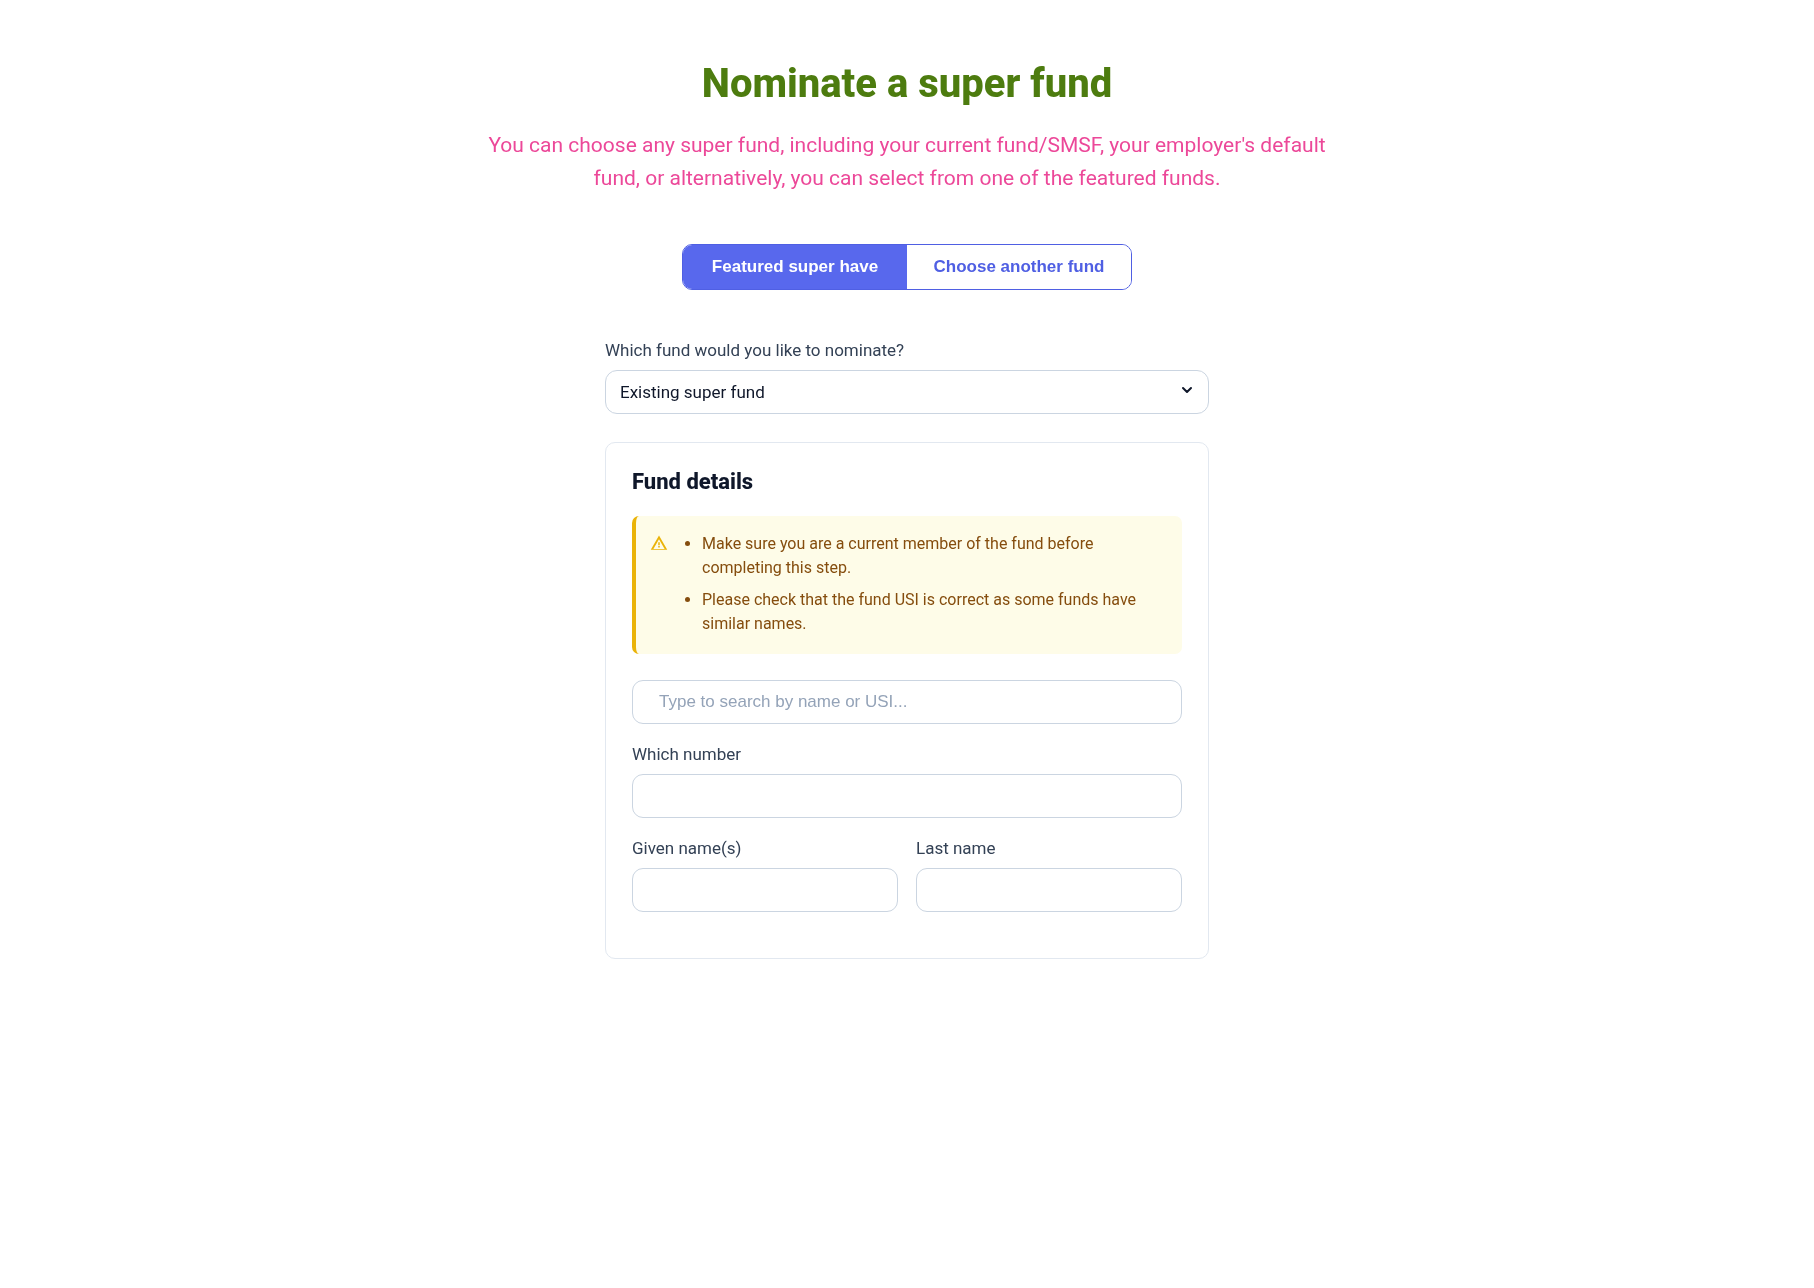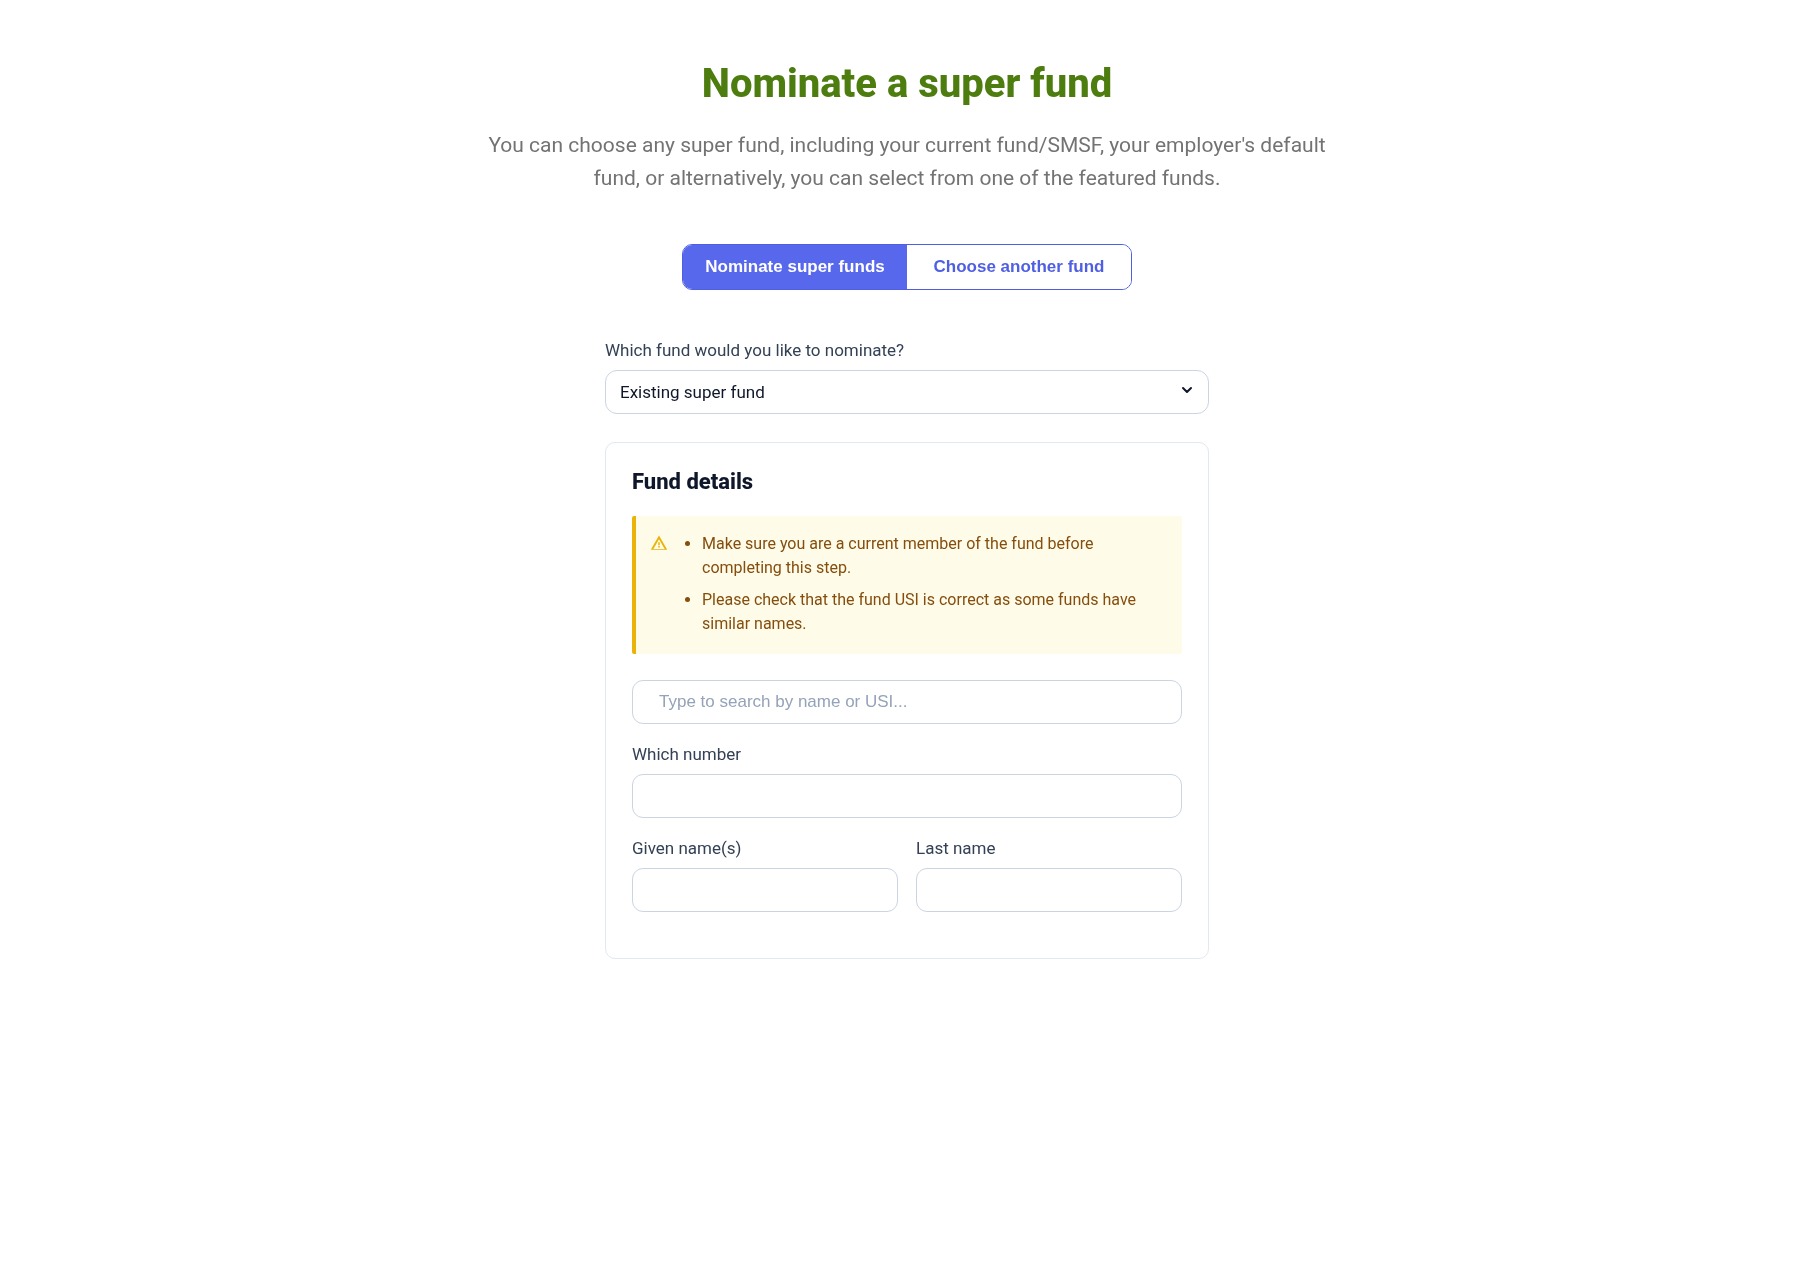--- a/index.html
+++ b/index.html
@@ -19,21 +19,21 @@
     }
     .page-title {
       font-size: 40px;
       font-weight: 800;
       text-align: center;
       color: #4d7c0f;
       margin-bottom: 22px;
     }
     .page-subtitle {
       font-size: 21px;
-      color: #737373;
+      color: #ec4899;
       text-align: center;
       line-height: 1.55;
       margin-bottom: 50px;
       max-width: 840px;
       margin-left: auto;
       margin-right: auto;
     }
     .tab-group {
       display: flex;
       width: 450px;
@@ -101,21 +101,21 @@
       font-weight: 800;
       color: #0f172a;
       margin-bottom: 22px;
     }
     .alert {
       display: flex;
       background: #fefce8;
       border-left: 4px solid #eab308;
       padding: 16px 18px 18px 14px;
       margin-bottom: 26px;
-      border-radius: 2px;
+      border-radius: 7px;
     }
     .alert-icon {
       flex-shrink: 0;
       margin-right: 14px;
       margin-top: 2px;
     }
     .alert-list {
       list-style: disc;
       padding-left: 20px;
       color: #854d0e;
@@ -152,21 +152,21 @@
     }
   </style>
 </head>
 <body>
 
 <div class="container">
   <h1 class="page-title">Nominate a super fund</h1>
   <p class="page-subtitle">You can choose any super fund, including your current fund/SMSF, your employer's default fund, or alternatively, you can select from one of the featured funds.</p>
 
   <div class="tab-group">
-    <button class="tab active">Nominate super funds</button>
+    <button class="tab active">Featured super have</button>
     <button class="tab">Choose another fund</button>
   </div>
 
   <div class="form-area">
     <label class="field-label">Which fund would you like to nominate?</label>
     <div class="select-wrapper">
       <div class="select">Existing super fund</div>
       <span class="chevron-down">
         <svg width="16" height="16" viewBox="0 0 16 16" fill="none">
           <path d="M4 6l4 4 4-4" stroke="#0f172a" stroke-width="2" stroke-linecap="round" stroke-linejoin="round"></path>

